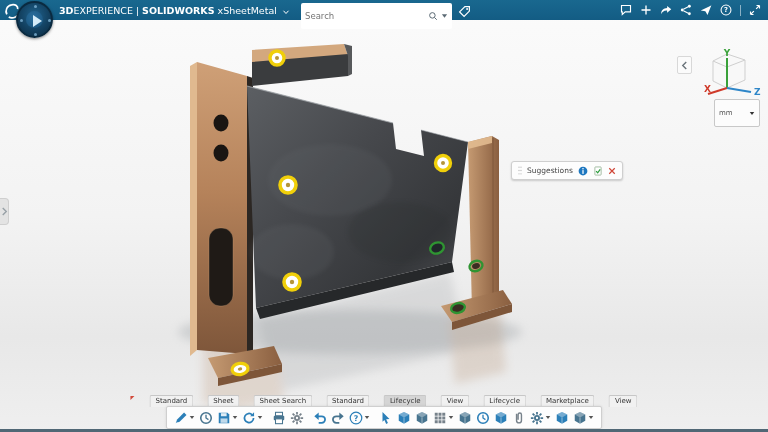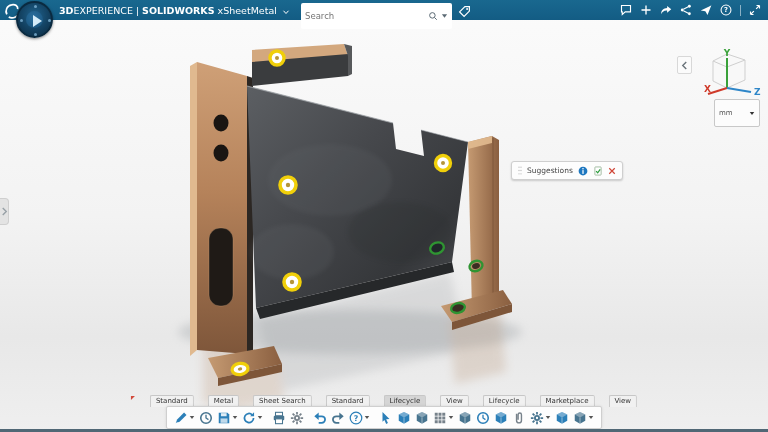--- a/index.html
+++ b/index.html
@@ -413,21 +413,21 @@
         <use href="#i-doccheck"></use>
       </svg>
     <svg class="sug-ic sug-close">
         <use href="#i-close"></use>
       </svg>
   </div>
 
   <div class="tabs">
     <span class="tab-flag"></span>
     <span class="tab">Standard</span>
-    <span class="tab">Metal</span>
+    <span class="tab">Sheet</span>
     <span class="tab">Sheet Search</span>
     <span class="tab">Standard</span>
     <span class="tab active">Lifecycle</span>
     <span class="tab">View</span>
     <span class="tab">Lifecycle</span>
     <span class="tab">Marketplace</span>
     <span class="tab">View</span>
   </div>
 
   <div class="toolbar">

